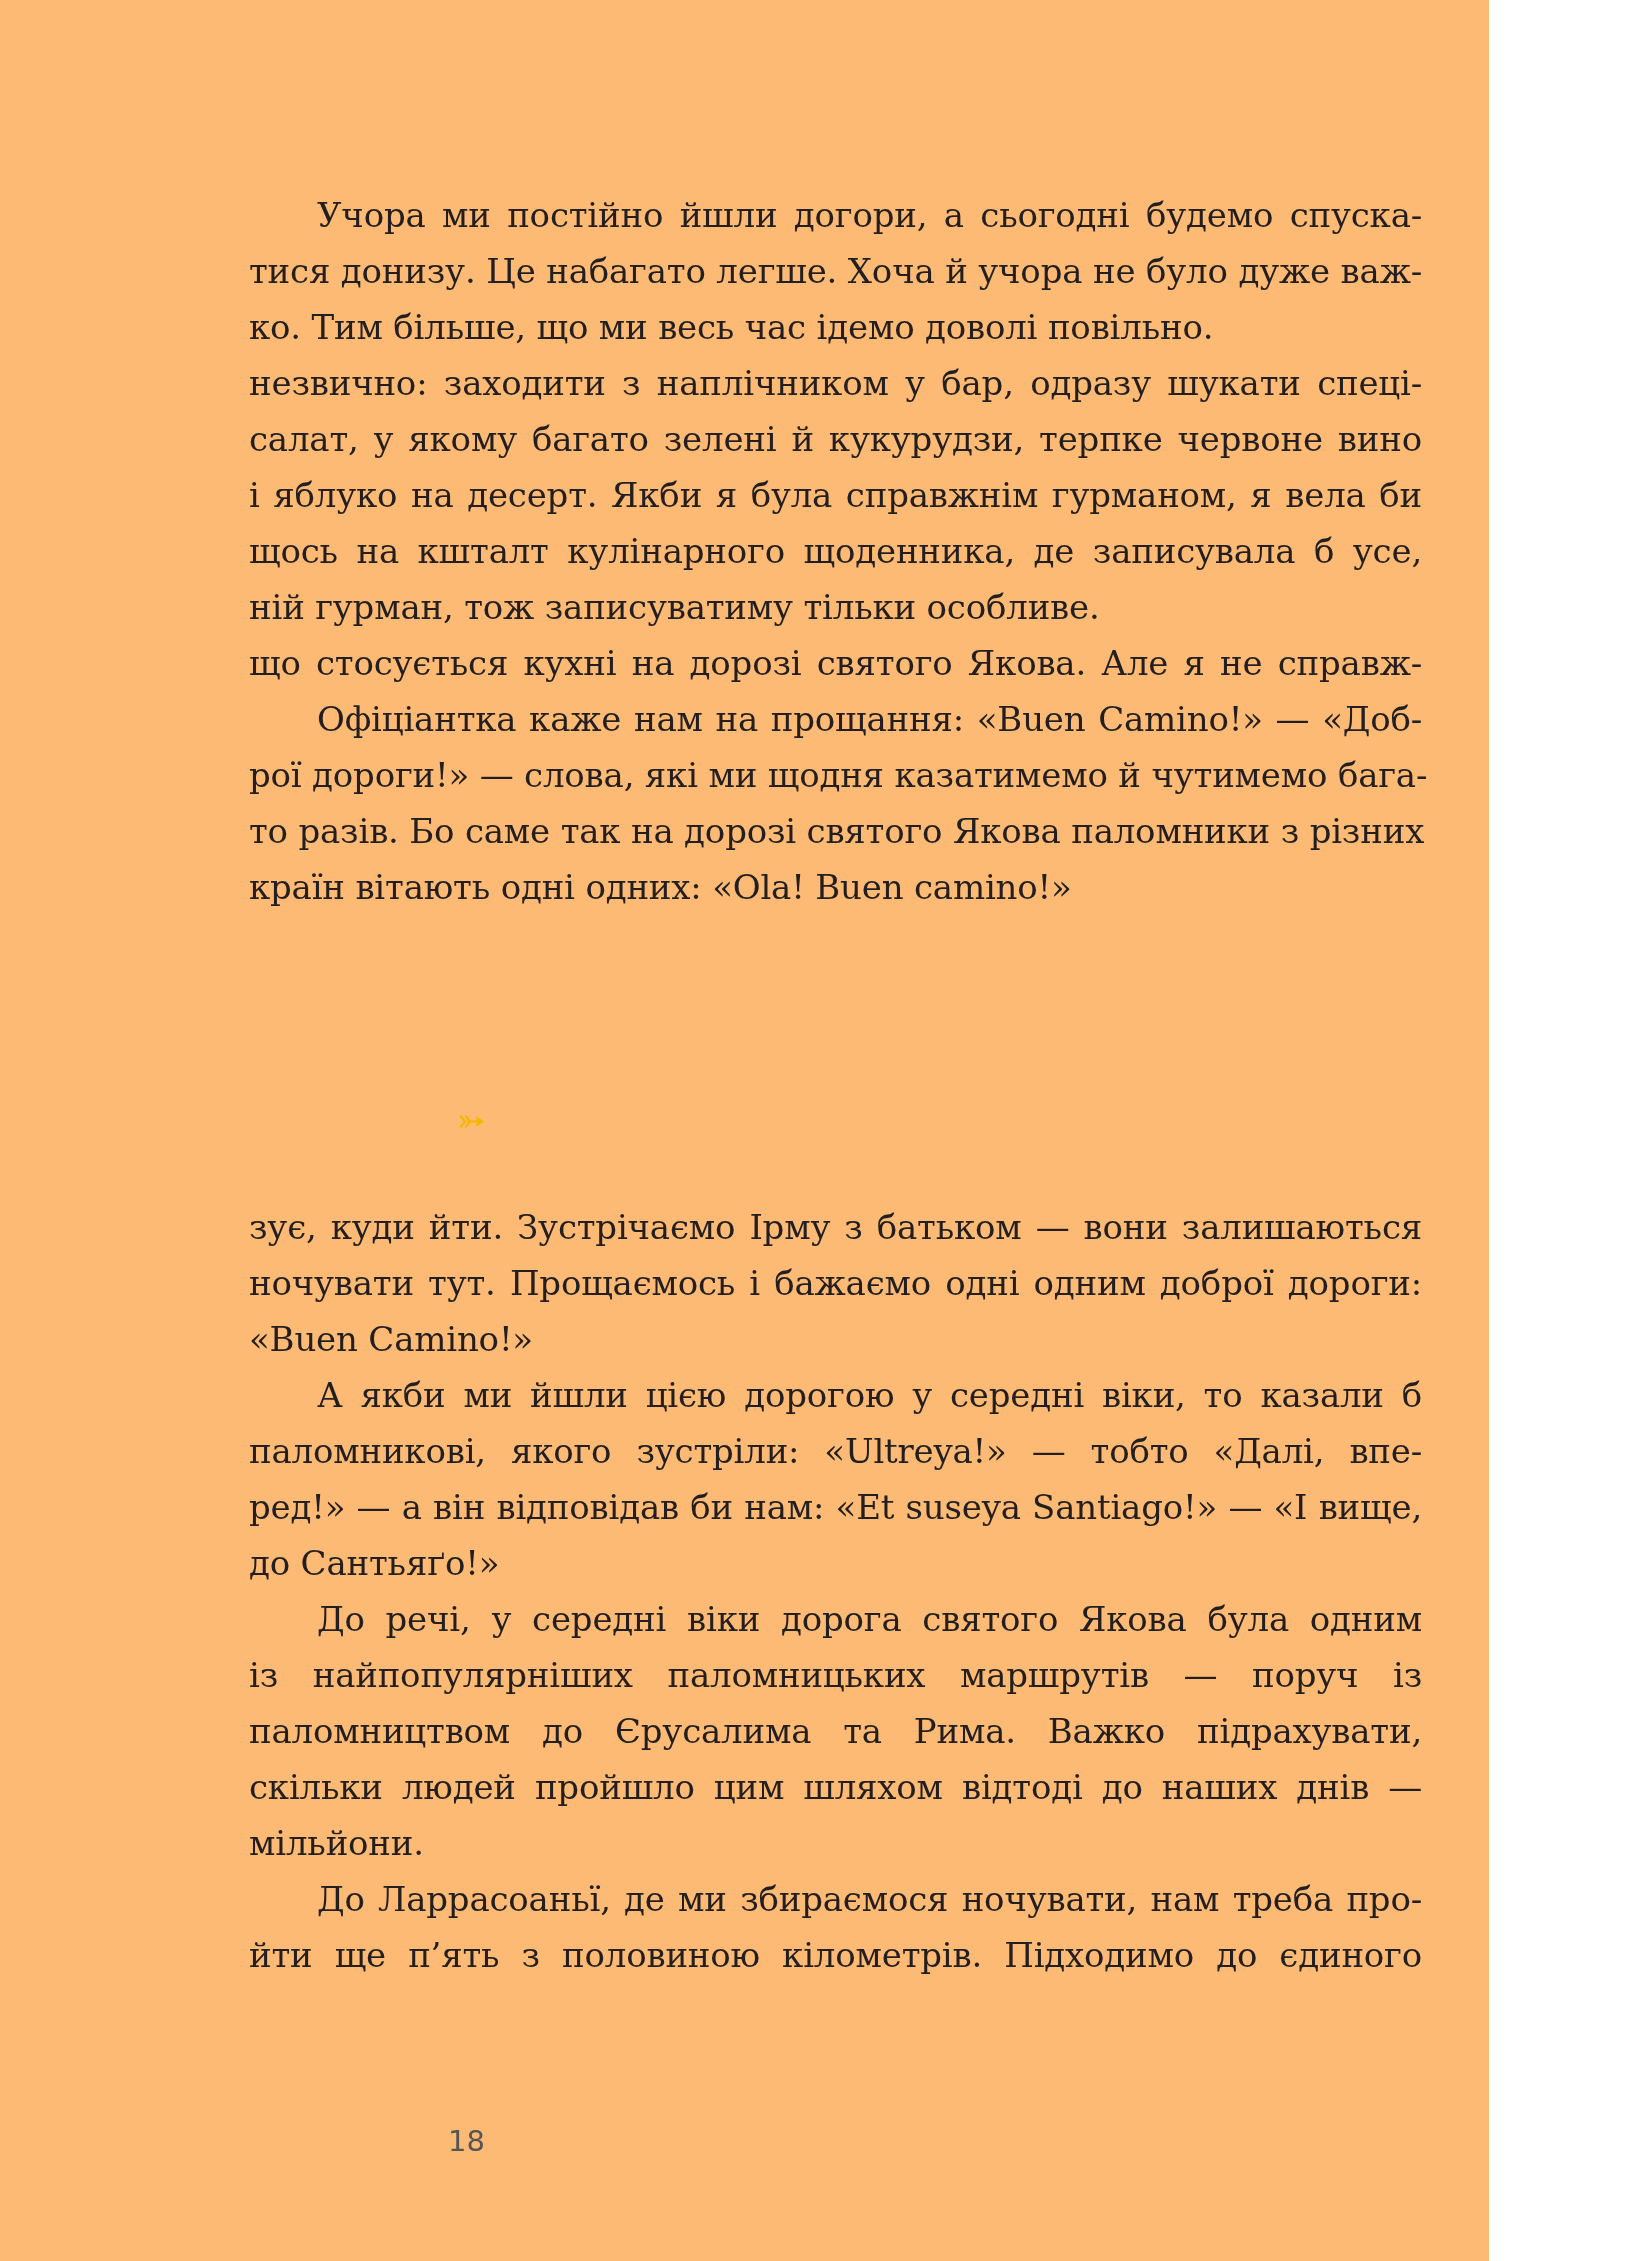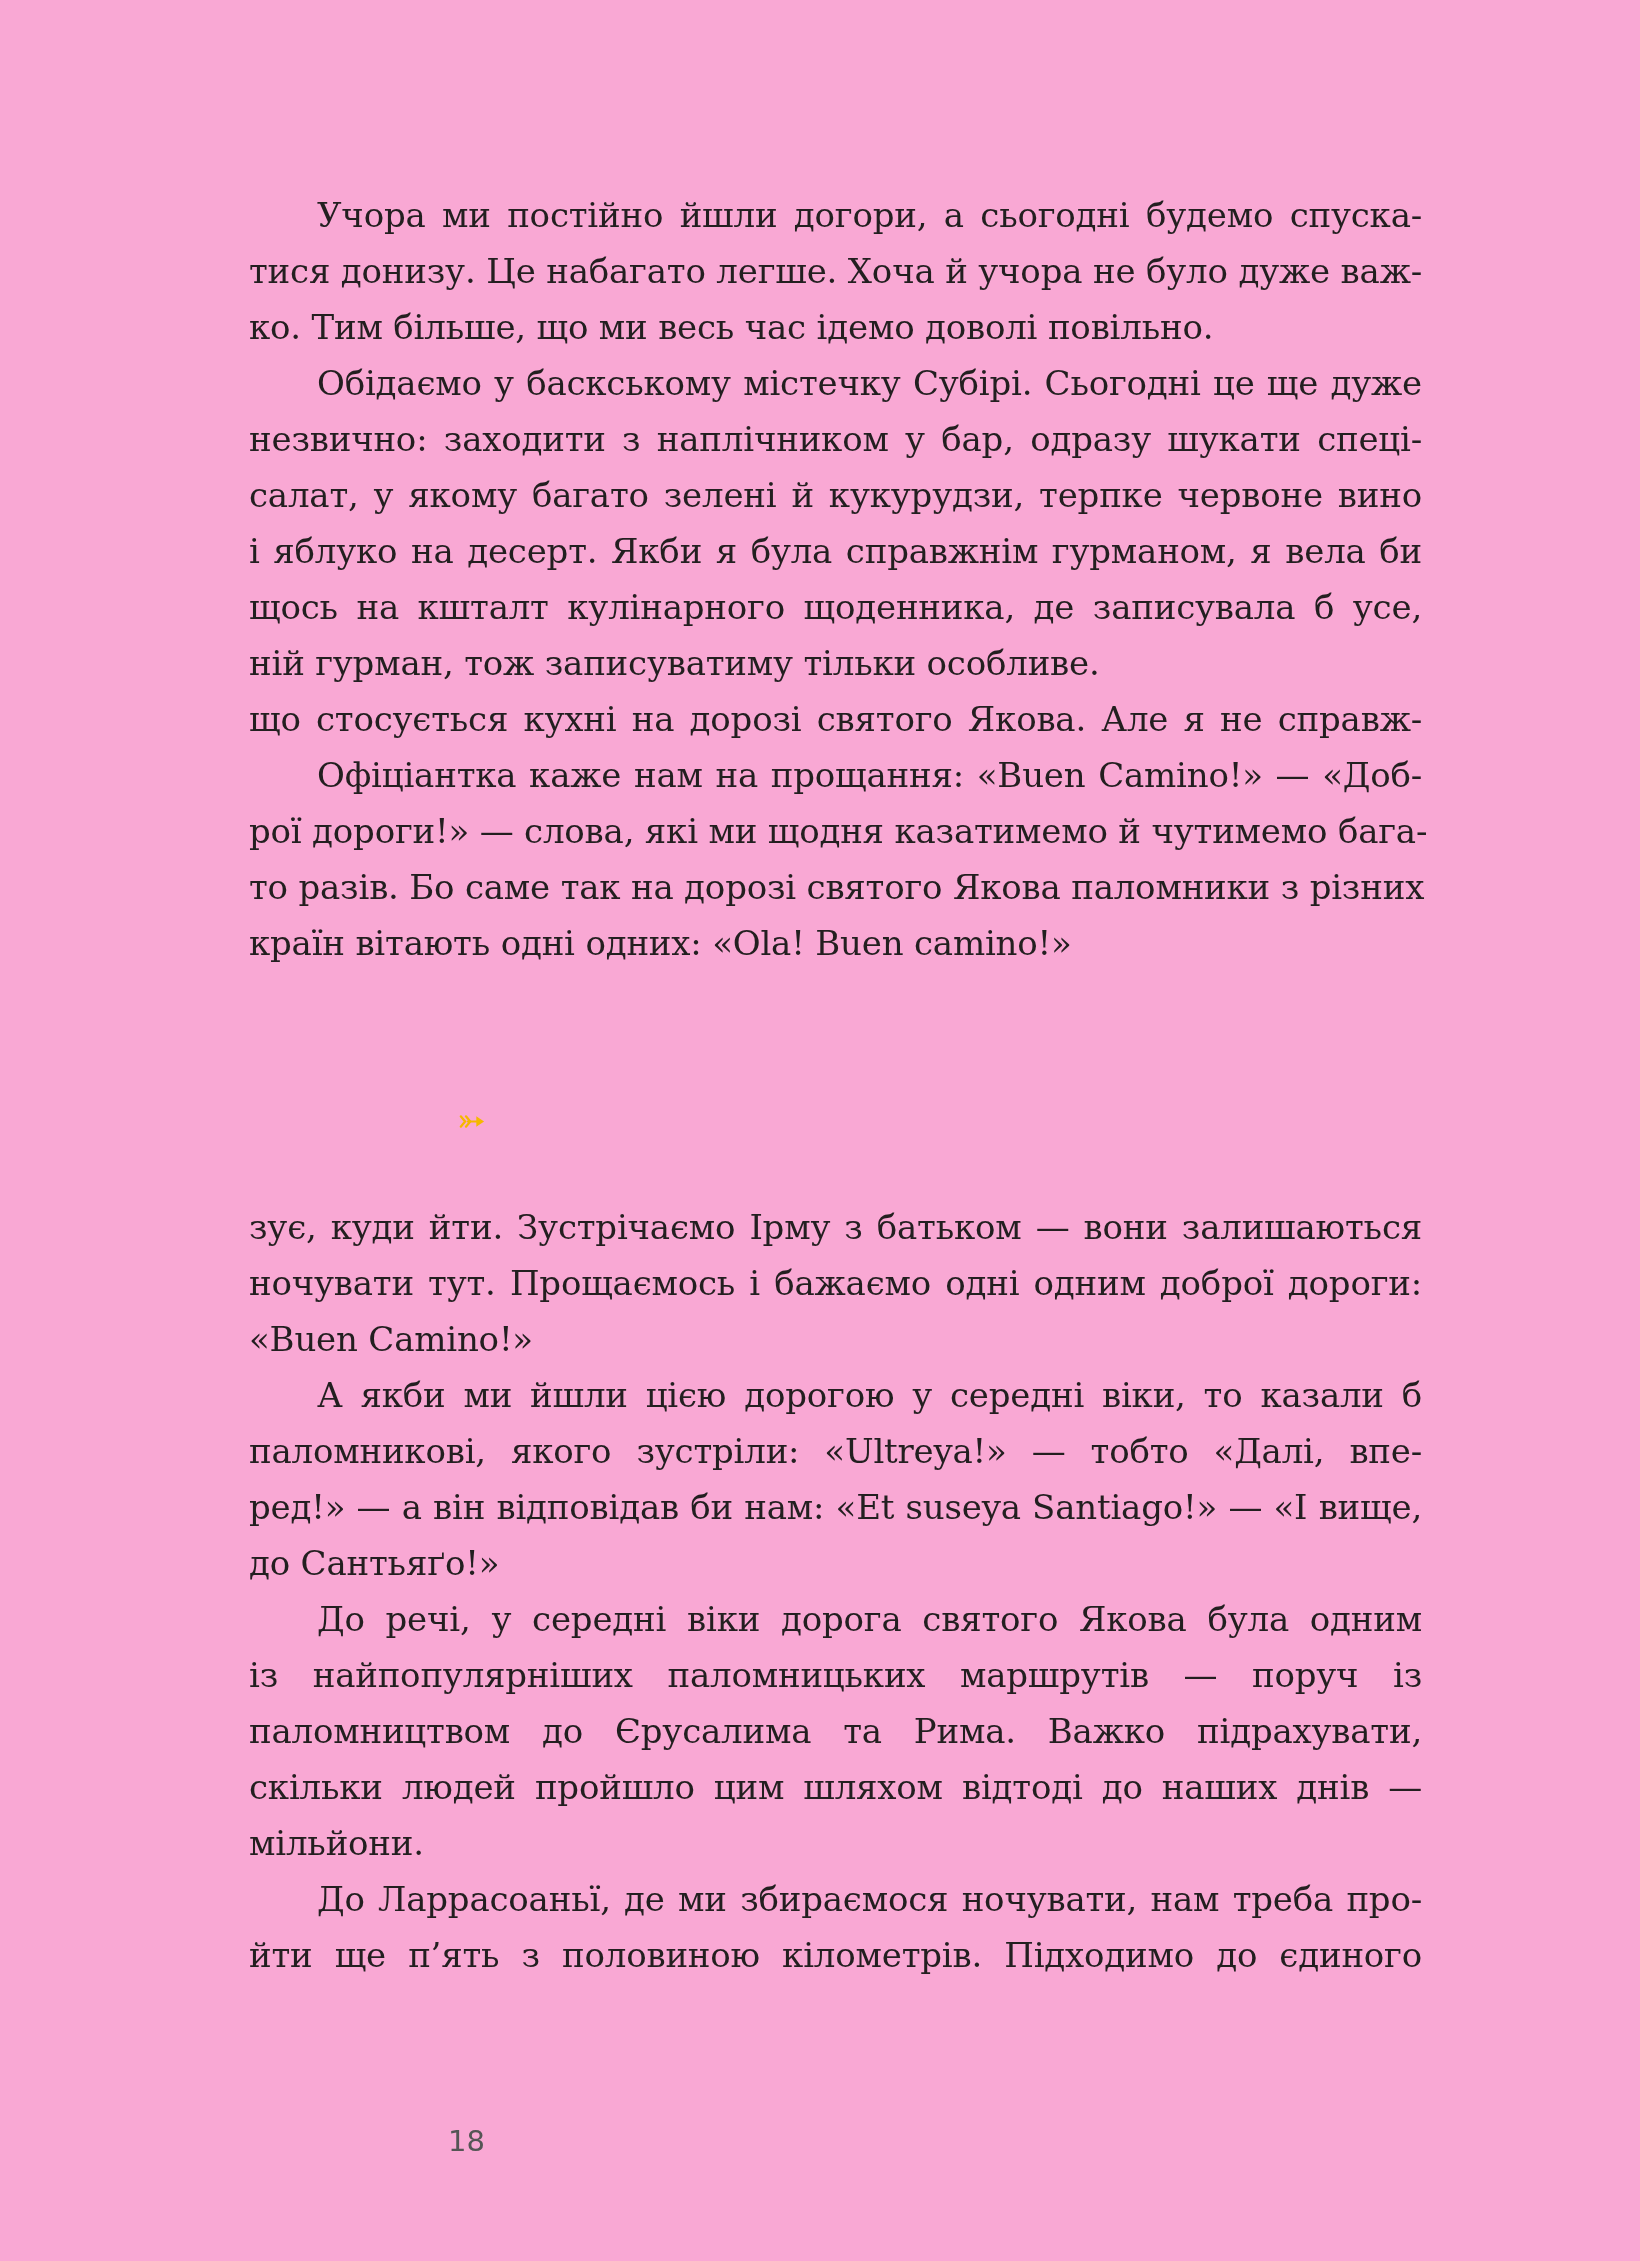--- a/index.html
+++ b/index.html
@@ -9,23 +9,23 @@
   }
   body {
     width: 1640px;
     height: 2261px;
     position: relative;
     overflow: hidden;
   }
   .page {
     position: absolute;
     left: 0; top: 0;
-    width: 1640px;
+    width: 1489px;
     height: 2261px;
-    background: #f9a8d4;
+    background: #fdba74;
   }
   .column {
     position: absolute;
     left: 249px;
     width: 1173px;
     font-family: "DejaVu Serif", "Liberation Serif", serif;
     font-size: 34px;
     color: #231f20;
     letter-spacing: -0.2px;
   }
@@ -69,21 +69,20 @@
 
   <div class="column section-1">
 
     <div>
       <div class="line indent">Учора ми постійно йшли догори, а сьогодні будемо спуска-</div>
       <div class="line">тися донизу. Це набагато легше. Хоча й учора не було дуже важ-</div>
       <div class="line last">ко. Тим більше, що ми весь час ідемо доволі повільно.</div>
     </div>
 
     <div>
-      <div class="line indent">Обідаємо у баскському містечку Субірі. Сьогодні це ще дуже</div>
       <div class="line">незвично: заходити з наплічником у бар, одразу шукати спеці-</div>
       <div class="line">салат, у якому багато зелені й кукурудзи, терпке червоне вино</div>
       <div class="line">і яблуко на десерт. Якби я була справжнім гурманом, я вела би</div>
       <div class="line">щось на кшталт кулінарного щоденника, де записувала б усе,</div>
       <div class="line last">ній гурман, тож записуватиму тільки особливе.</div>
       <div class="line">що стосується кухні на дорозі святого Якова. Але я не справж-</div>
     </div>
 
     <div>
       <div class="line indent">Офіціантка каже нам на прощання: «Buen Camino!» — «Доб-</div>

